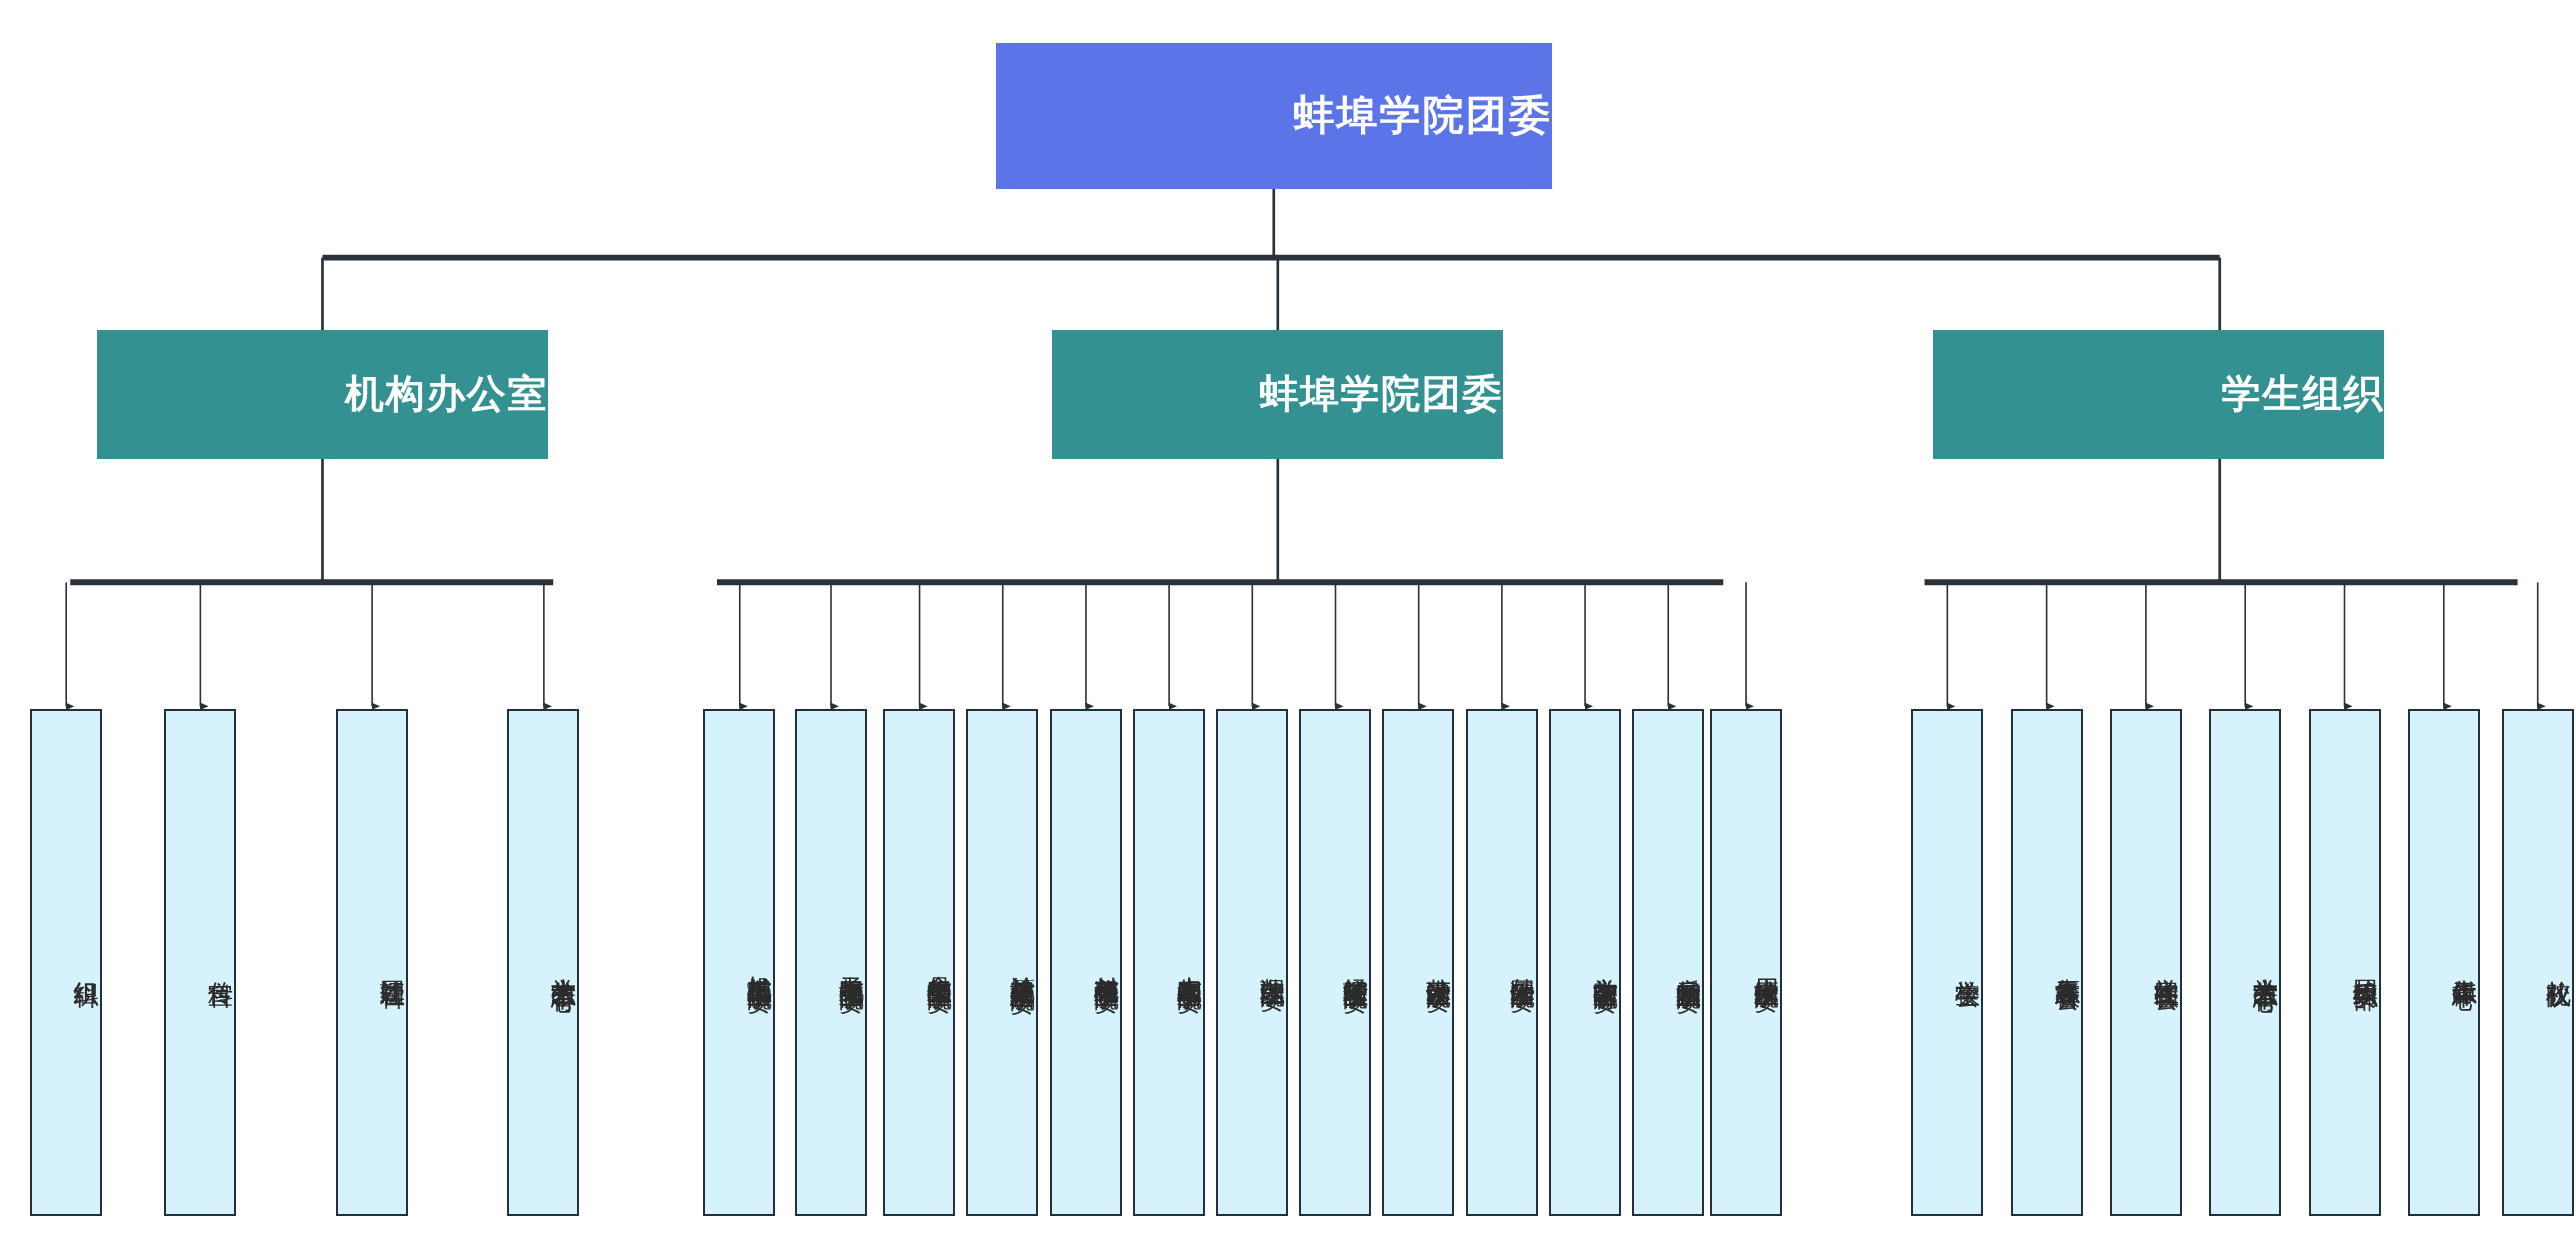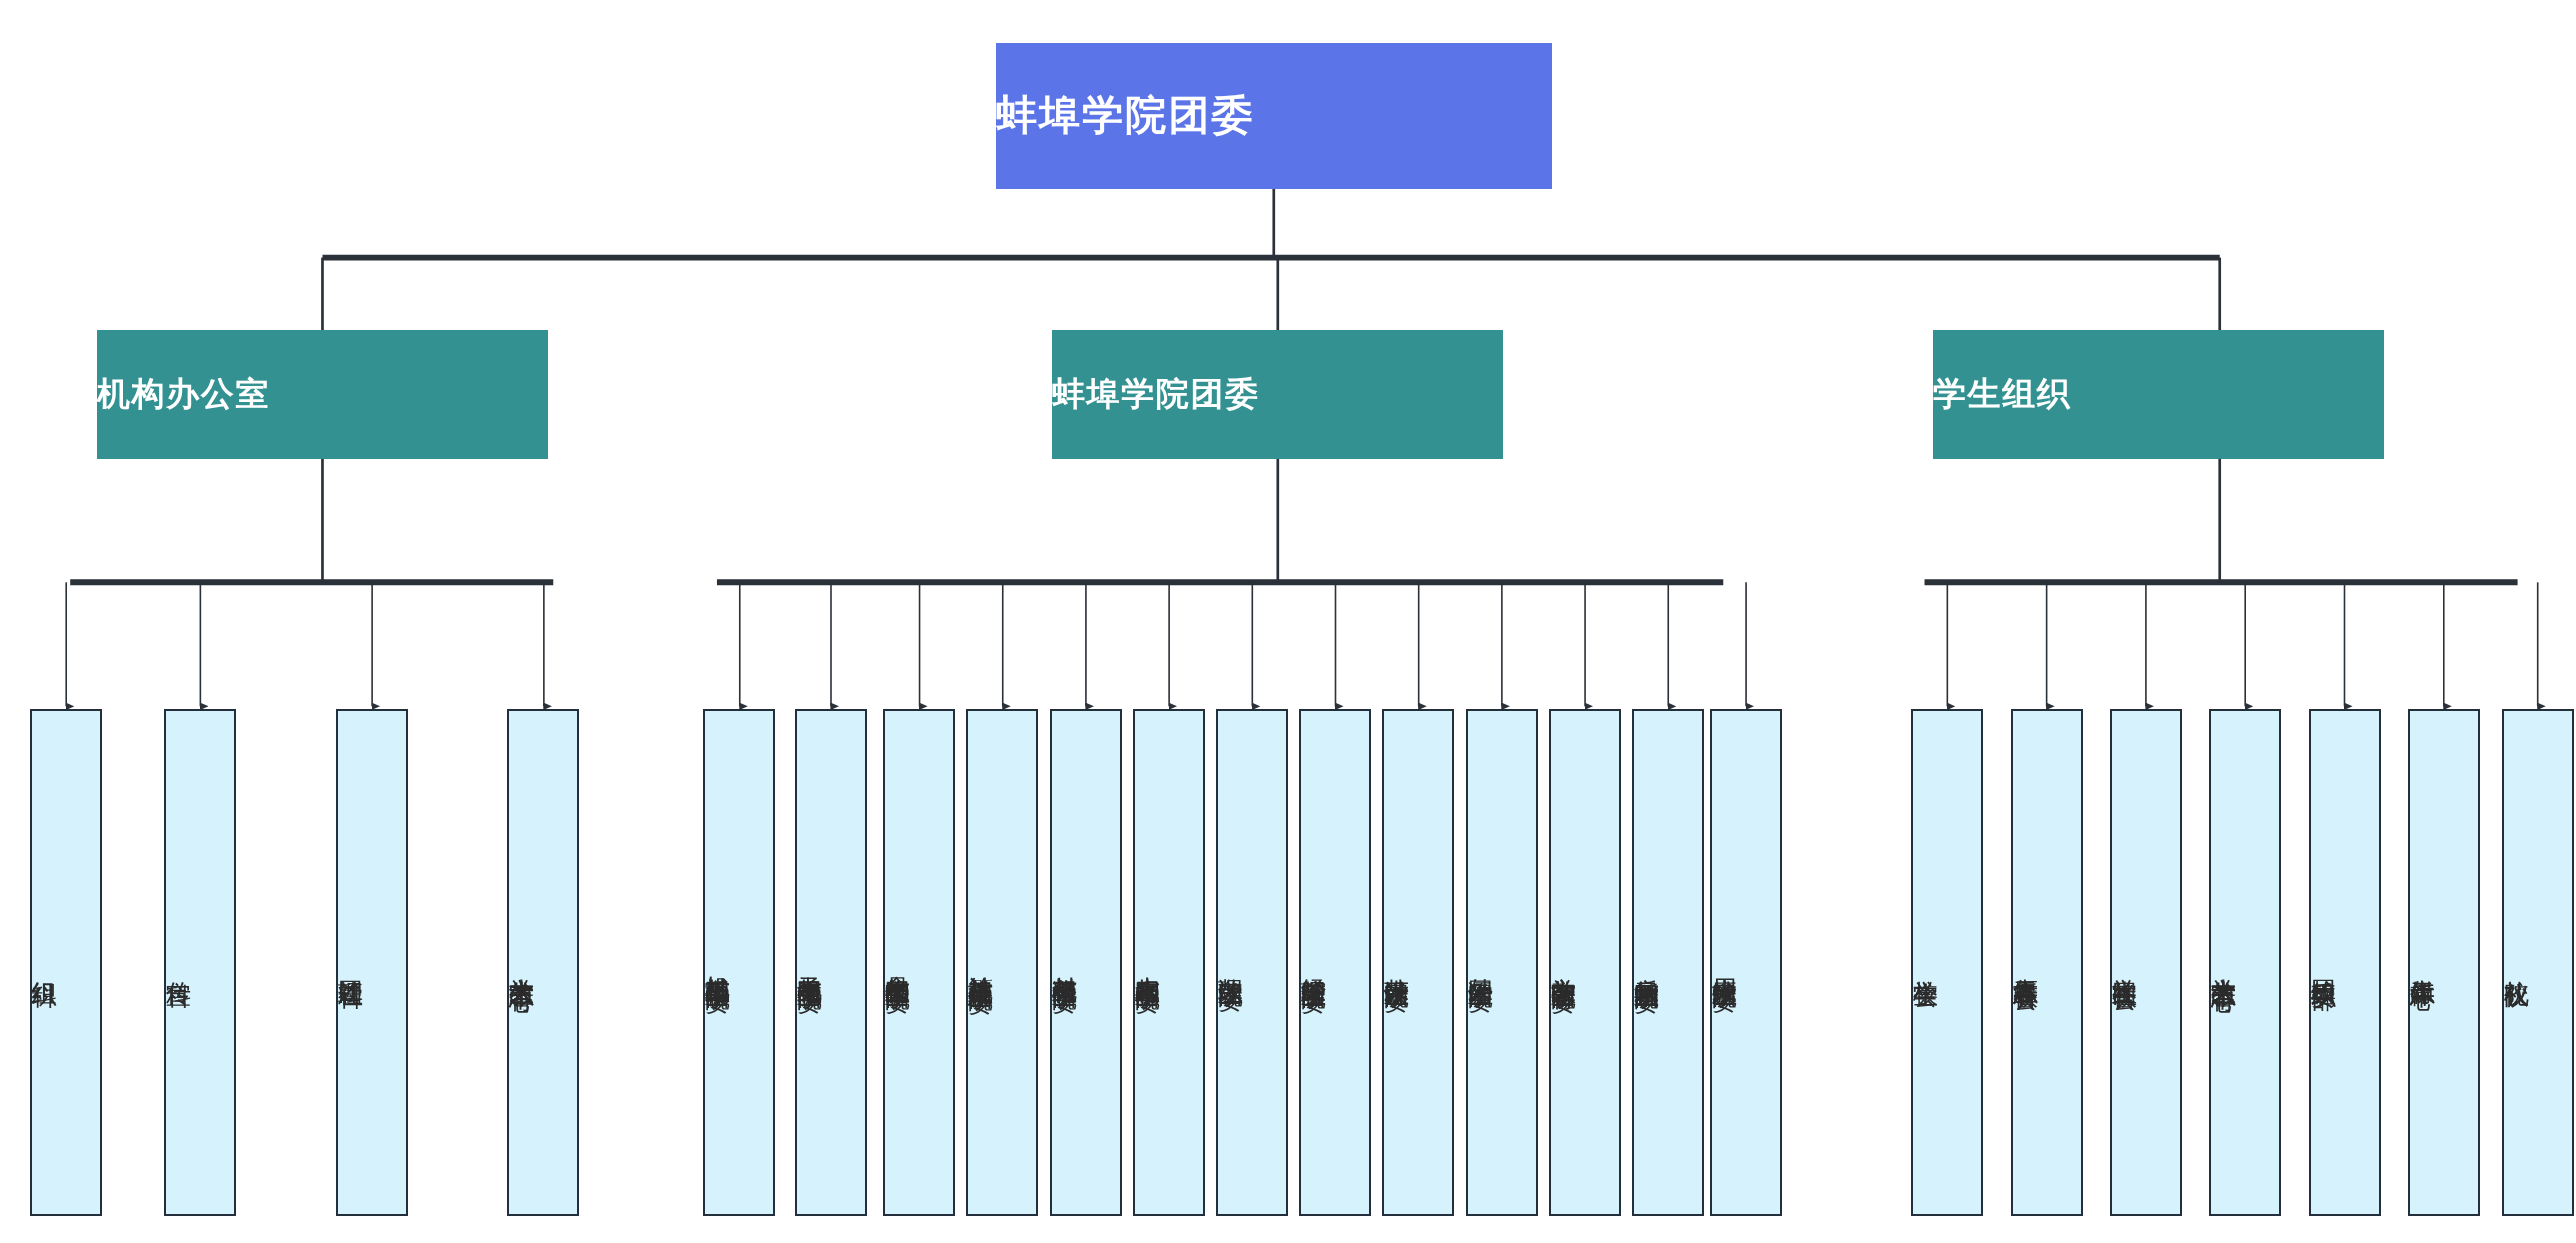--- a/index.html
+++ b/index.html
@@ -4,21 +4,21 @@
 <title>蚌埠学院团委组织架构图</title>
 <style>
   html,body{margin:0;padding:0;background:#ffffff;}
   body{
     font-family:"Liberation Sans","DejaVu Sans",sans-serif;
     width:2576px;height:1243px;overflow:hidden;
   }
   #chart-root{position:relative;width:2576px;height:1243px;background:#fff;}
   svg.wires{position:absolute;left:0;top:0;width:2576px;height:1243px;pointer-events:none;}
 
-  .node{position:absolute;box-sizing:border-box;display:flex;align-items:center;justify-content:flex-start;}
+  .node{position:absolute;box-sizing:border-box;display:flex;align-items:center;justify-content:flex-end;}
 
   
   .node.root{
     background:#5b75e8;
     border:none;
   }
   .node.root .label{
     color:#ffffff;
     font-size:41px;
     font-weight:bold;
@@ -27,21 +27,21 @@
     white-space:nowrap;
   }
 
   
   .node.level2{
     background:#339191;
     border:none;
   }
   .node.level2 .label{
     color:#ffffff;
-    font-size:33px;
+    font-size:39px;
     font-weight:bold;
     letter-spacing:1.6px;
     line-height:1.1;
     white-space:nowrap;
   }
 
   
   .node.leaf{
     background:#d6f2fc;
     border:2.7px solid #232f3a;

